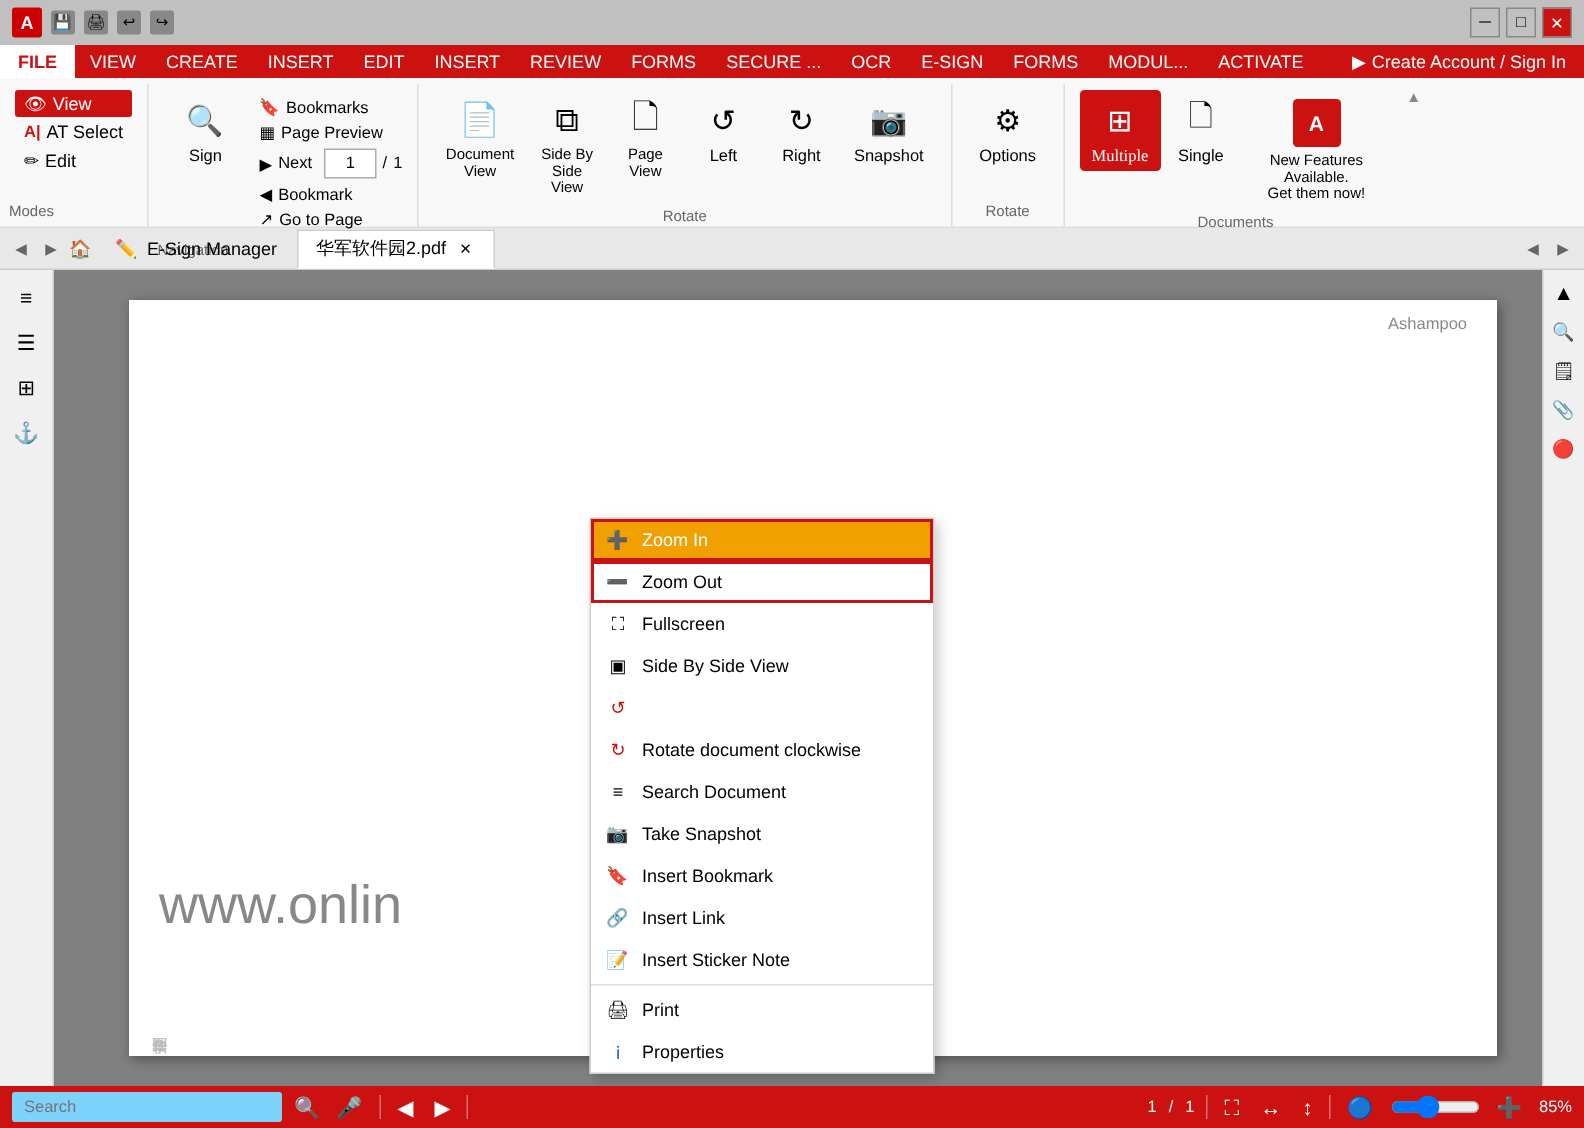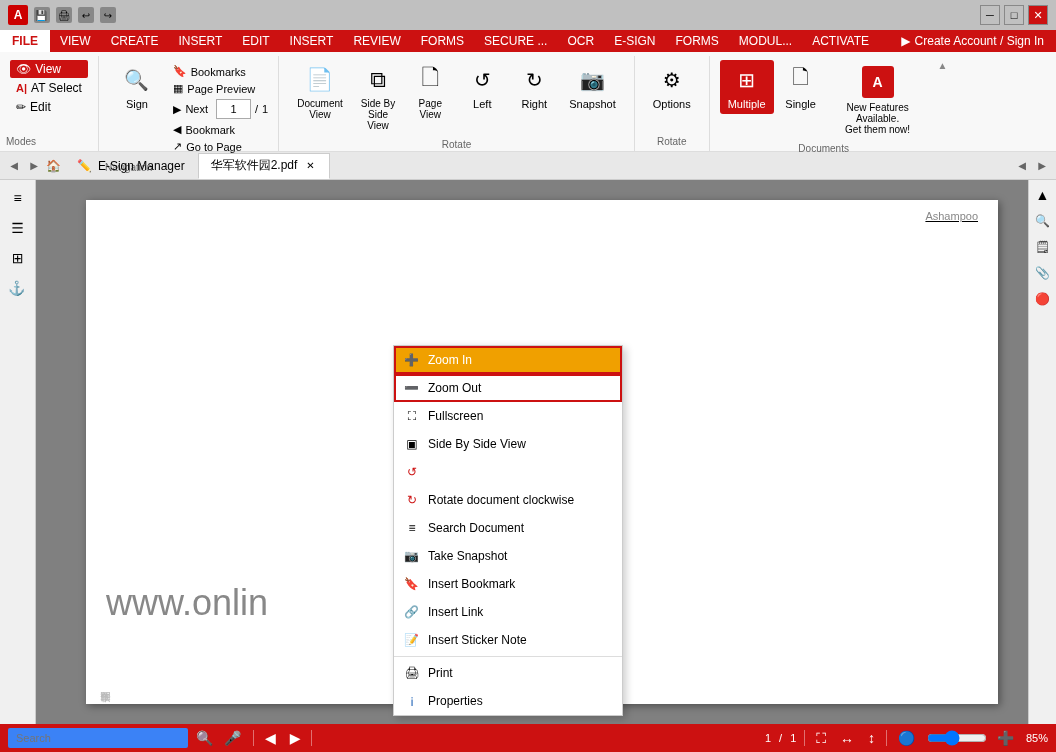--- a/index.html
+++ b/index.html
@@ -241,21 +241,21 @@
     
     .status-bar {
       height: 28px;
       background: #cc1111;
       display: flex;
       align-items: center;
       padding: 0 8px;
       gap: 8px;
     }
     .status-search {
-      background: #3b82f6;
+      background: #7dd3fc;
       border: none;
       height: 20px;
       padding: 0 8px;
       font-size: 11px;
       width: 180px;
       border-radius: 2px;
     }
     .status-search-btn { color: white; cursor: pointer; font-size: 14px; }
     .status-separator { width: 1px; height: 16px; background: rgba(255,255,255,0.4); }
     .status-text { color: white; font-size: 11px; }
@@ -413,21 +413,21 @@
         <span>Options</span>
       </div>
     </div>
     <div class="ribbon-section-label">Rotate</div>
   </div>
 
   <div class="ribbon-section" style="min-width:200px;border-right:none;">
     <div style="display:flex;gap:2px;padding:4px;flex:1;align-items:flex-start;">
       <div class="ribbon-btn-large active" style="background:#cc1111;color:white;border-radius:3px;">
         <div class="ribbon-icon-large" style="font-size:20px;color:white;">⊞</div>
-        <span style="color:white;">Multiple</span>
+        <span style="color:white;font-family:Liberation Serif, serif;">Multiple</span>
       </div>
       <div class="ribbon-btn-large">
         <div class="ribbon-icon-large" style="font-size:20px;">🗋</div>
         <span>Single</span>
       </div>
       <div class="ribbon-new-features">
         <div style="width:36px;height:36px;display:flex;align-items:center;justify-content:center;">
           <div style="width:32px;height:32px;background:#cc1111;border-radius:3px;display:flex;align-items:center;justify-content:center;color:white;font-weight:bold;font-size:14px;">A</div>
         </div>
         <span style="font-size:10px;text-align:center;">New Features Available.<br>Get them now!</span>
@@ -465,21 +465,21 @@
     <div class="sidebar-btn" title="Thumbnails">☰</div>
     <div class="sidebar-btn" title="Layers">⊞</div>
     <div class="sidebar-btn" title="Anchor">⚓</div>
   </div>
 
   <div class="doc-area">
 
     <div class="pdf-page">
 
       <div style="position:absolute;top:10px;right:20px;display:flex;align-items:center;gap:8px;">
-        <div style="text-align:left;text-decoration:underline;">
+        <div style="text-align:left;">
           <div style="font-size:11px;color:#888;">Ashampoo</div>
         </div>
       </div>
 
       <div style="position:absolute;bottom:80px;left:20px;font-size:36px;color:#888;font-weight:300;">www.onlin</div>
       <div style="position:absolute;bottom:20px;left:12px;writing-mode:vertical-rl;font-size:10px;color:#bbb;">华军软件图</div>
     </div>
 
     <div class="context-menu">
 

